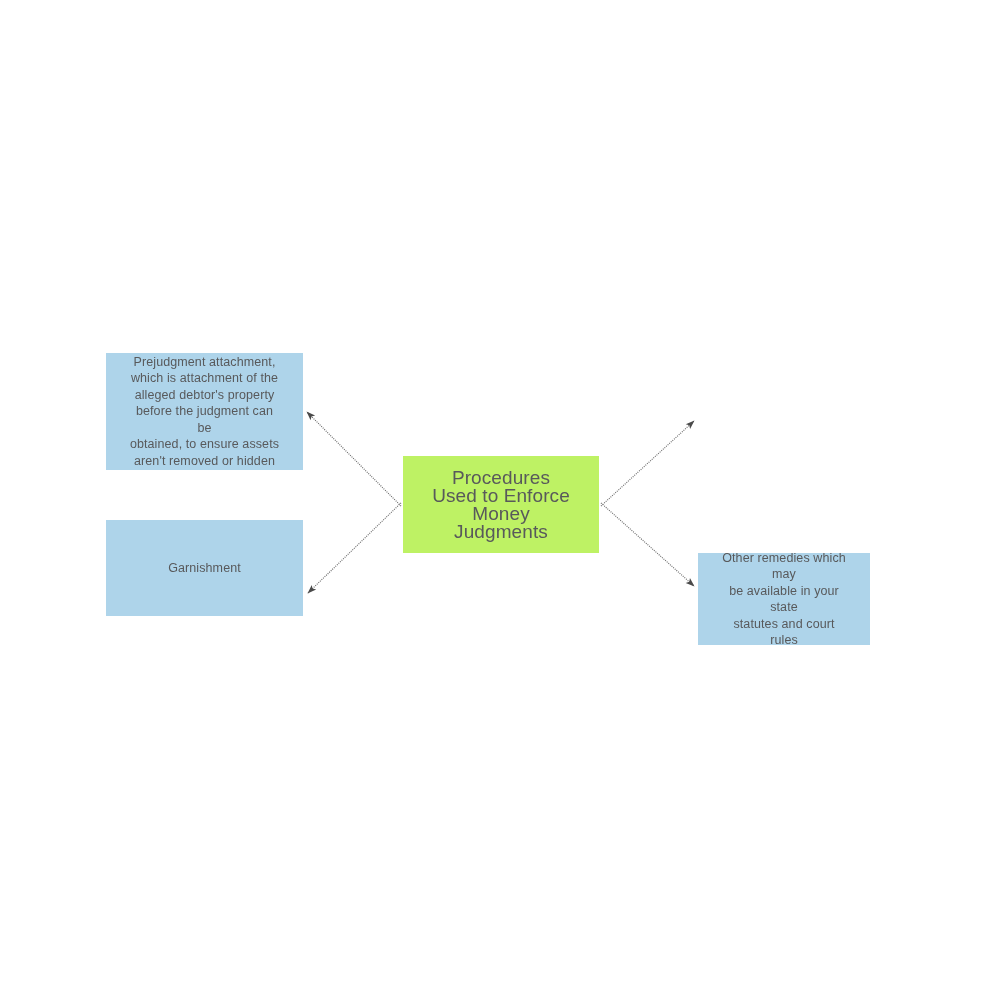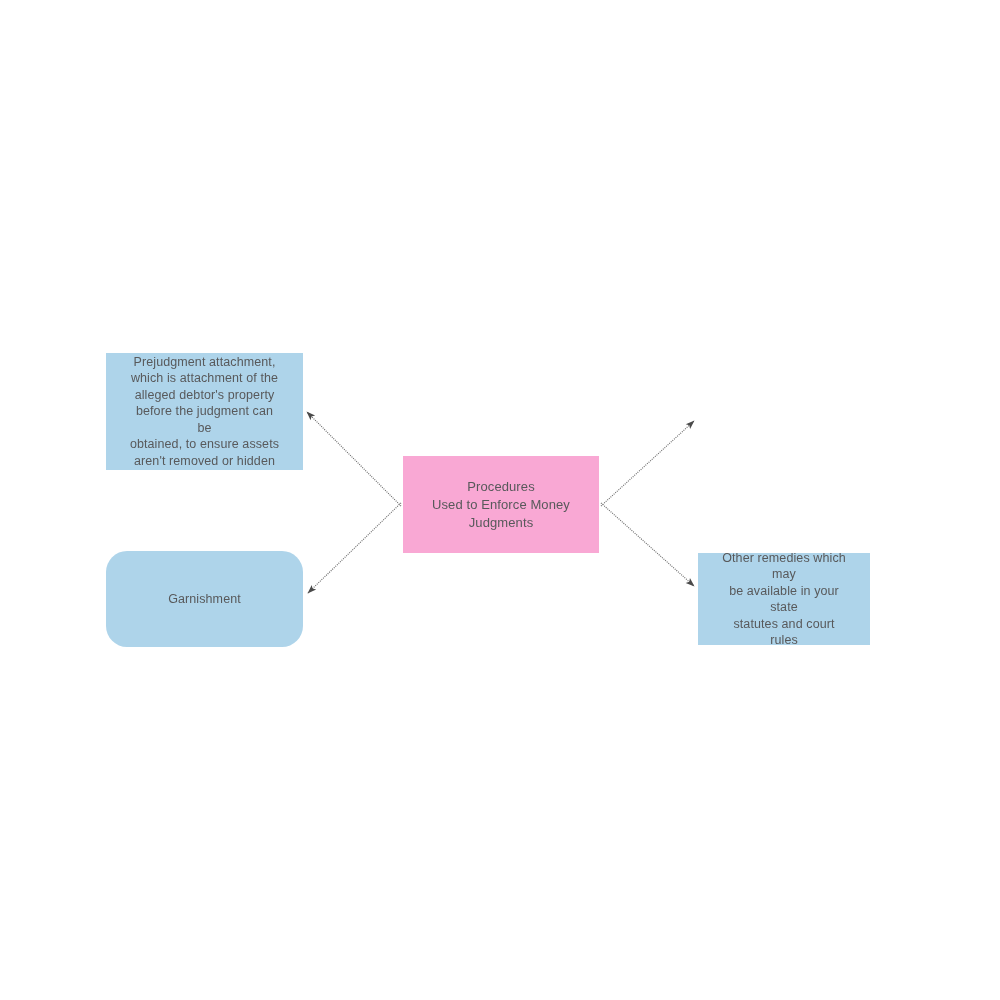--- a/index.html
+++ b/index.html
@@ -43,31 +43,31 @@
     padding: 4px 23px;
     background: #aed4ea;
   }
   .node .label {
     display: block;
     width: 100%;
     white-space: pre-line;
   }
   
   .node.root {
-    background: #f9a8d4;
-    font-size: 13px;
+    background: #bef264;
+    font-size: 19px;
     line-height: 18px;
   }
 
   
   #node-prejudgment-attachment {
     left: 106px;  top: 353px;  width: 197px; height: 117px;
   }
   #node-garnishment {
-    left: 106px;  top: 551px;  width: 197px; height: 96px; border-radius: 21px;
+    left: 106px;  top: 520px;  width: 197px; height: 96px;
   }
   #node-root {
     left: 403px;  top: 456px;  width: 196px; height: 97px;
   }
   #node-writ-of-execution {
     left: 698px;  top: 366px;  width: 198px; height: 99px;
   }
   #node-other-remedies {
     left: 698px;  top: 553px;  width: 172px; height: 92px;
   }

